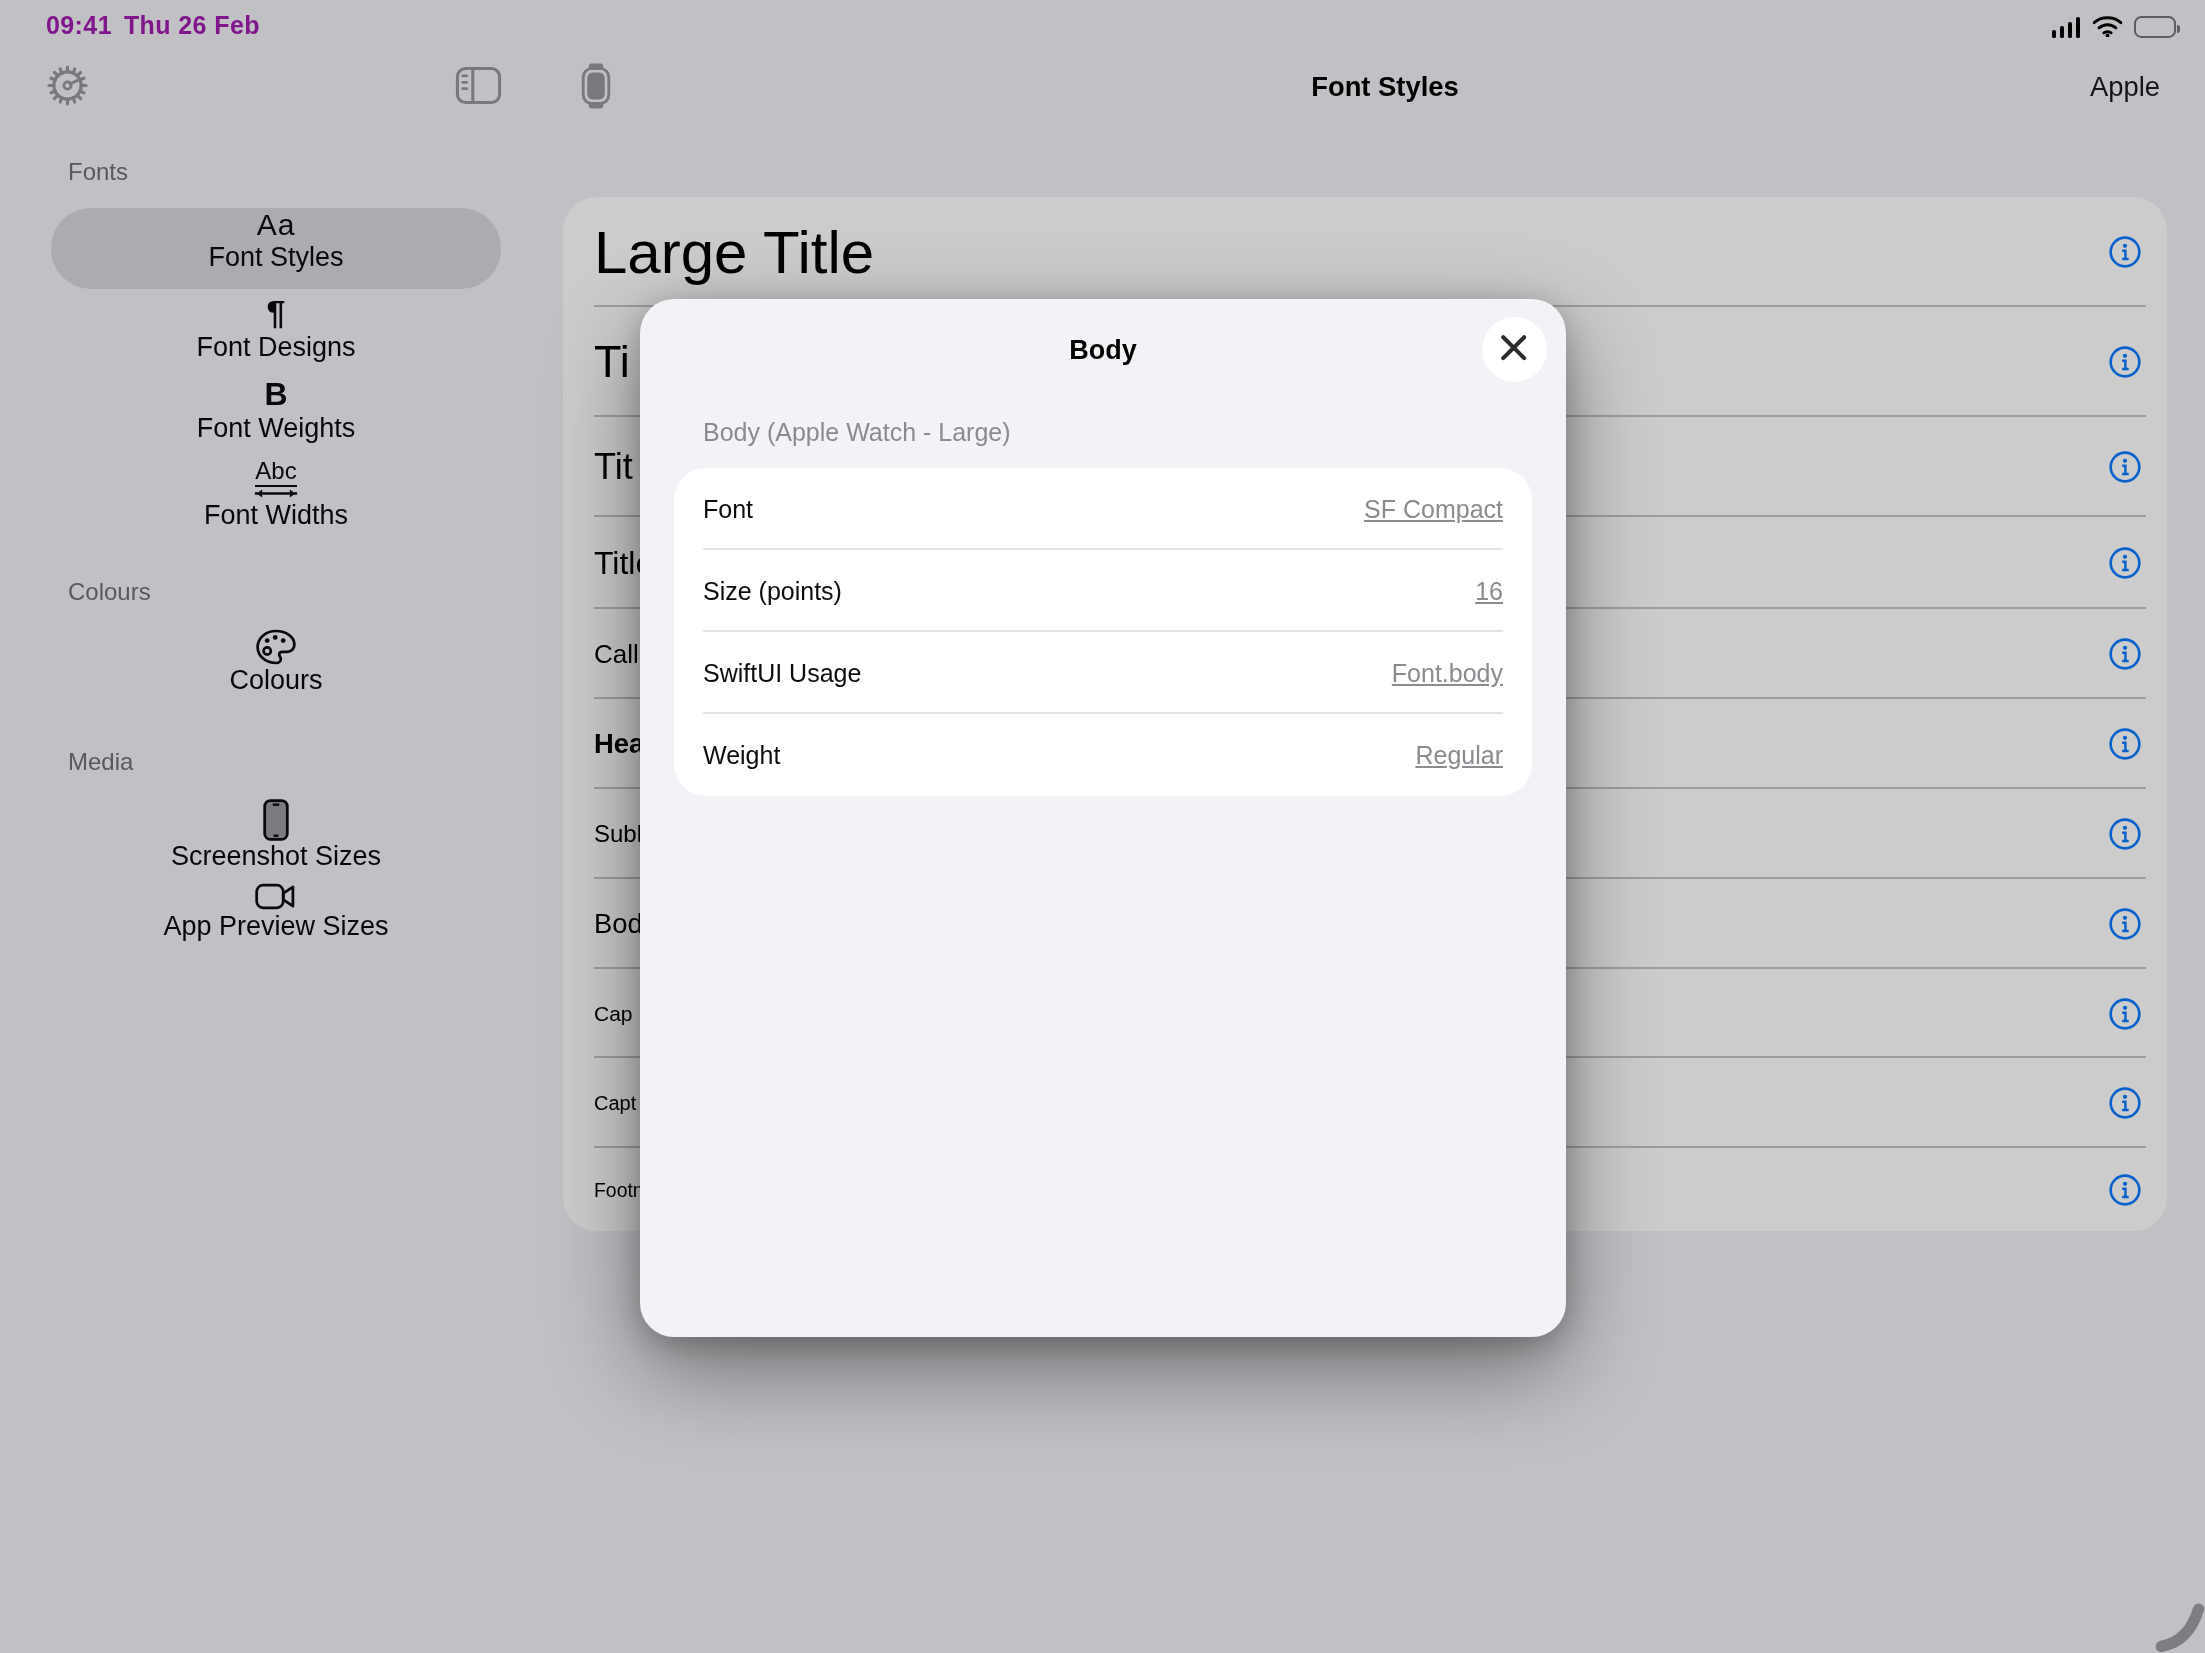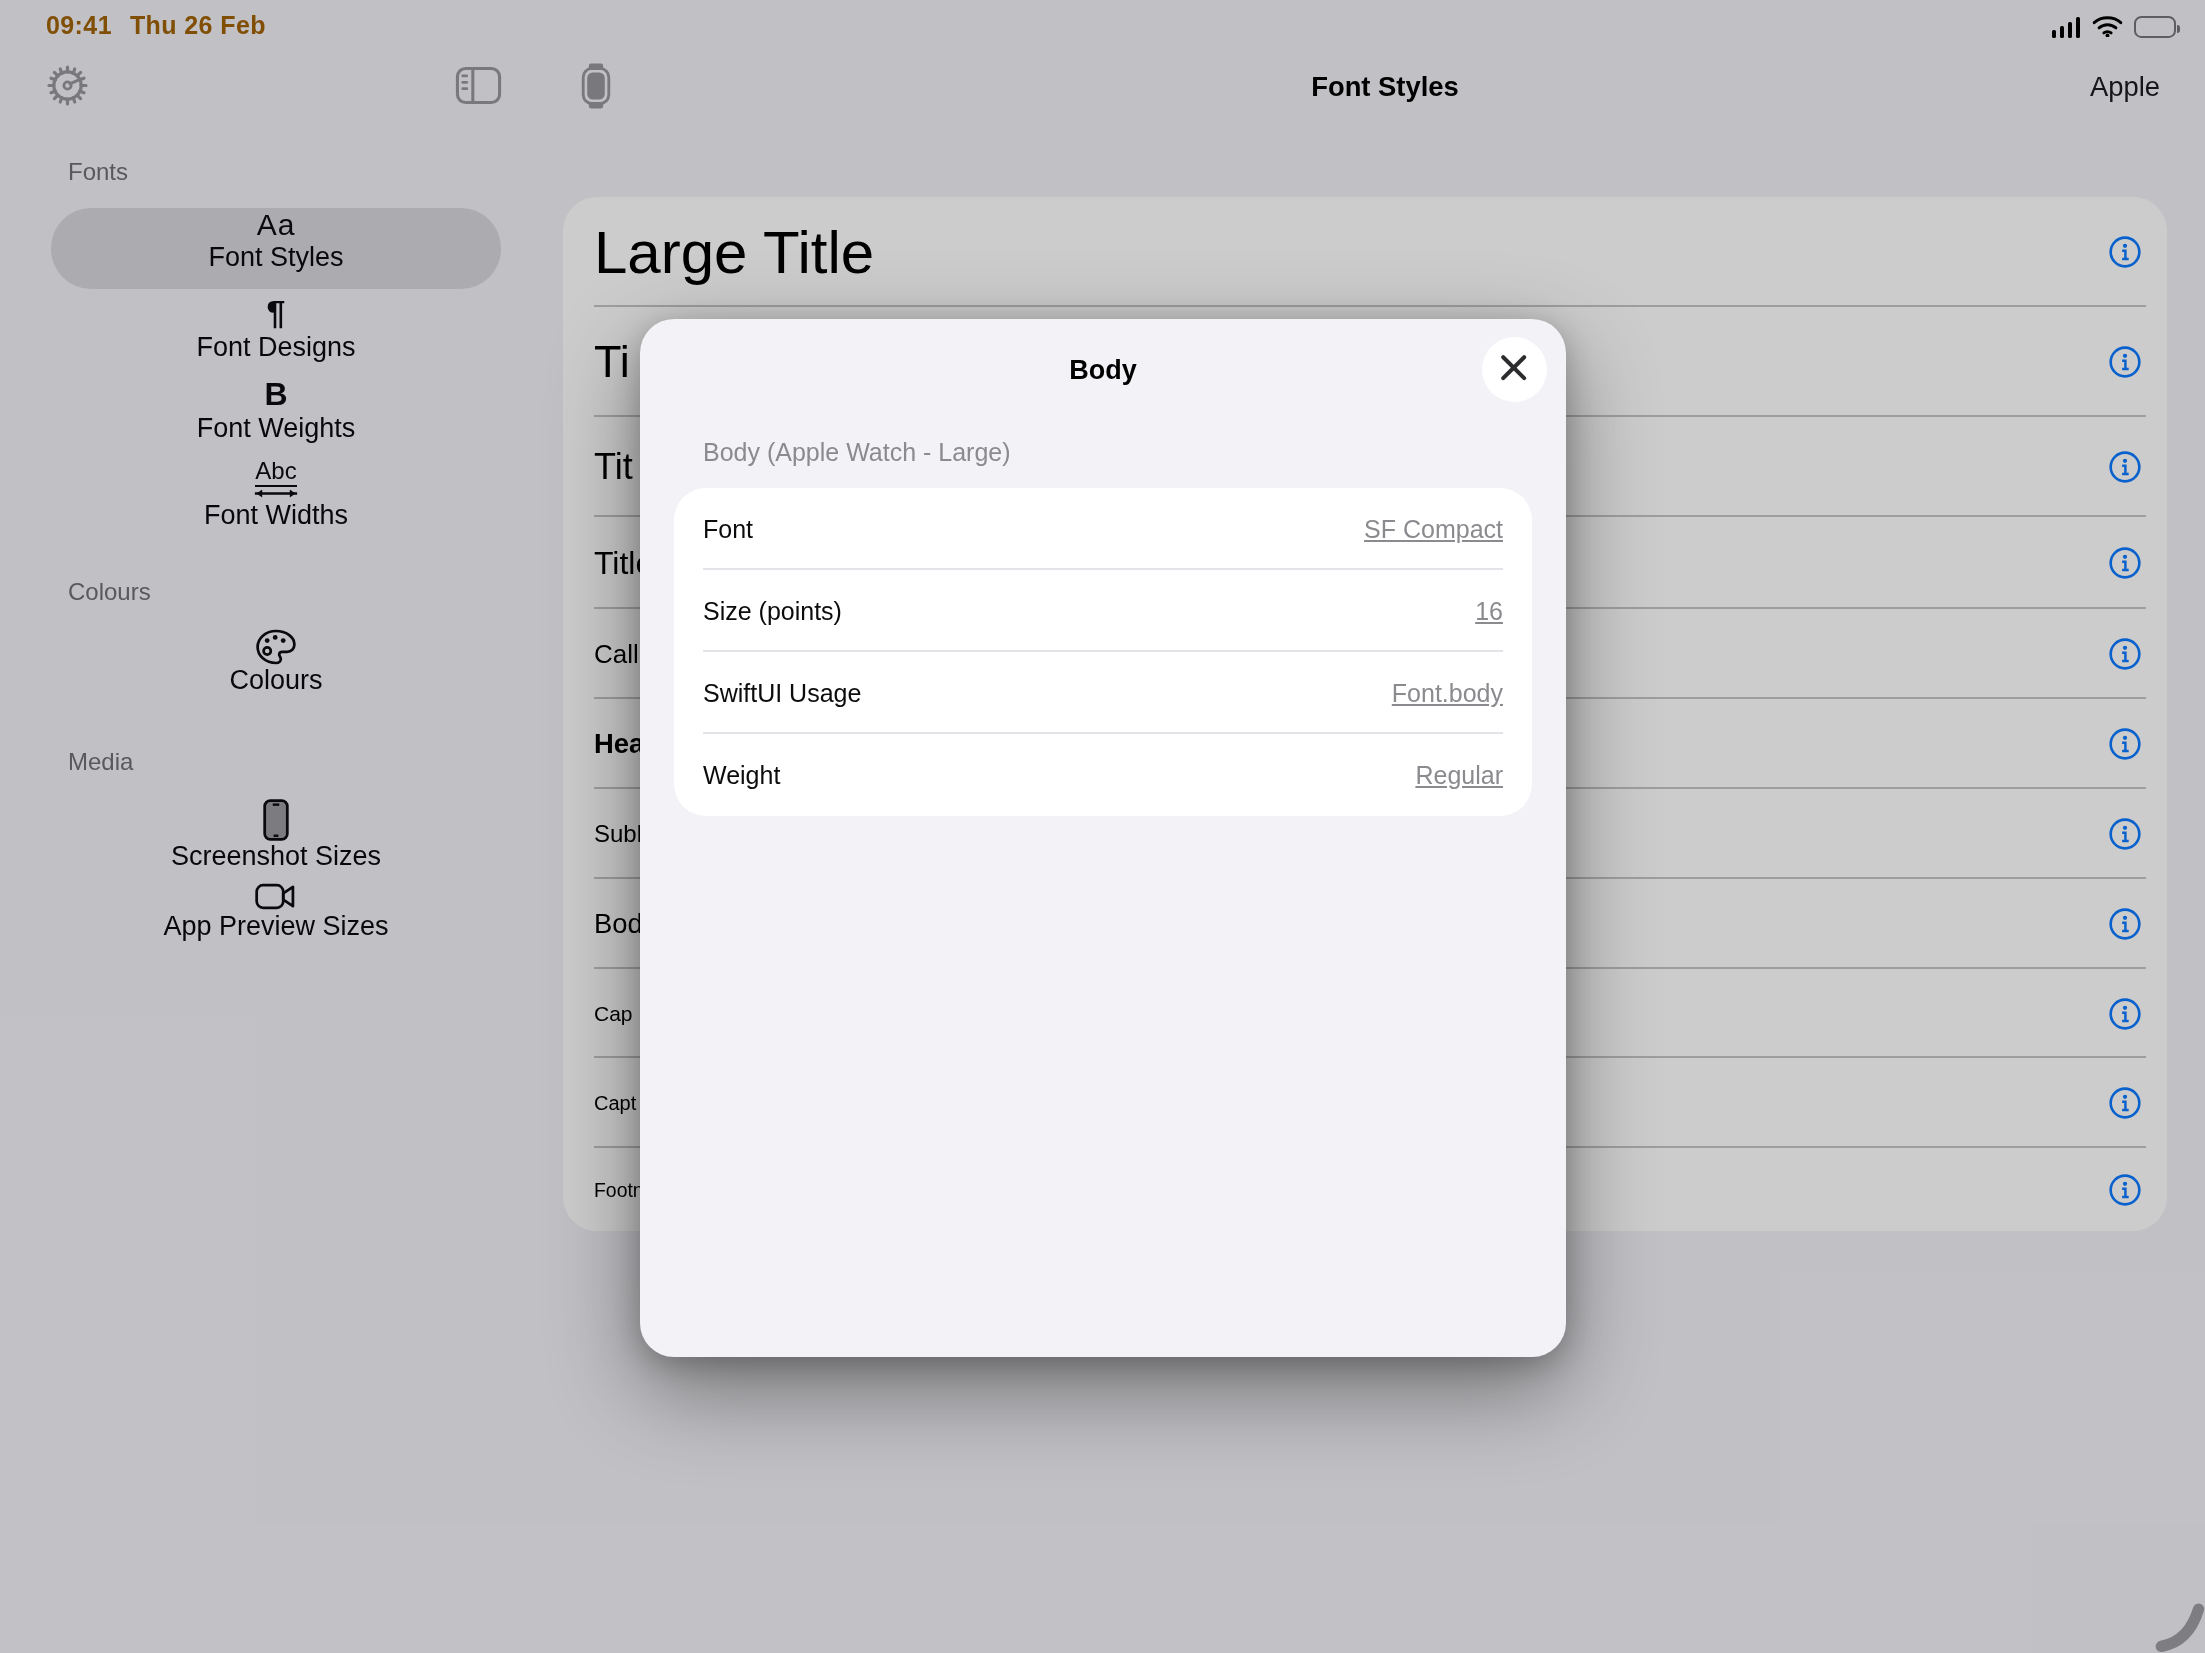--- a/index.html
+++ b/index.html
@@ -4,21 +4,21 @@
 <style>
   * { margin:0; padding:0; box-sizing:border-box; }
   html,body { background:#888; }
   body { font-family:"Liberation Sans", sans-serif; }
   #screen{
     position:relative; width:2205px; height:1653px;
     background:#F2F2F7; overflow:hidden;
     -webkit-font-smoothing:antialiased;
   }
   
-  .statusbar-left{ position:absolute; left:46px; top:11.3px; font-size:25px; font-weight:600; color:#a16207; letter-spacing:0.4px; display:flex; gap:18px;}
+  .statusbar-left{ position:absolute; left:46px; top:11.3px; font-size:25px; font-weight:600; color:#a21caf; letter-spacing:0.4px; display:flex; gap:12px;}
   .statusbar-right{ position:absolute; right:29px; top:14.5px; display:flex; align-items:center; gap:11.3px; }
   .cell-bars{ display:flex; align-items:flex-end; gap:3.2px; height:21px;}
   .cell-bars i{ display:block; width:4.8px; background:#000; border-radius:1.6px;}
   .battery{ position:relative; width:42px; height:22px; border:2px solid #76767a; border-radius:7.3px; padding:2.4px;}
   .battery .lvl{ width:100%; height:100%; background:#000; border-radius:3.2px;}
   .battery .nub{ position:absolute; right:-5.7px; top:6.5px; width:3.2px; height:8px; background:#76767a; border-radius:0 2.4px 2.4px 0;}
   
   .toolbar-btn{ position:absolute; top:63px; width:48px; height:48px; display:flex; align-items:center; justify-content:center; background:none; border:none; color:#98989D; }
   .nav-title{ position:absolute; left:565px; top:71px; width:1640px; text-align:center; font-size:27.4px; font-weight:600; color:#000; }
   .nav-right{ position:absolute; top:71px; right:45px; font-size:27.4px; font-weight:400; color:#1c1c1e; background:none; border:none; font-family:inherit;}
@@ -54,21 +54,21 @@
   .fs-row:nth-child(7) .fs-label{font-size:24px}
   .fs-row:nth-child(8) .fs-label{font-size:27.4px}
   .fs-row:nth-child(9) .fs-label{font-size:21px}
   .fs-row:nth-child(10) .fs-label{font-size:20px}
   .fs-row:nth-child(11) .fs-label{font-size:19.4px}
   .info-btn{ background:none; border:none; width:36px; height:36px; display:flex; align-items:center; justify-content:center; color:#0A7AFF;}
   
   .dim{ position:absolute; inset:0; background:rgba(0,0,0,.20); }
   
   .modal{ position:absolute; left:640px; top:299px; width:926px; height:1038px; background:#F2F2F7; border-radius:34px;
-          box-shadow:0 32px 89px rgba(0,0,0,.42), 0 6.5px 27.4px rgba(0,0,0,.20);margin-top:20px; }
+          box-shadow:0 32px 89px rgba(0,0,0,.42), 0 6.5px 27.4px rgba(0,0,0,.20); }
   .modal-title{ position:absolute; left:0; right:0; top:36px; text-align:center; font-size:27px; font-weight:600; color:#000;}
   .modal-close{ position:absolute; right:19.4px; top:18px; width:65px; height:65px; border-radius:50%; background:#FFFFFF; border:none;
                 display:flex; align-items:center; justify-content:center; color:#2c2c2e;}
   .modal-sub{ position:absolute; left:63px; top:119px; font-size:25px; color:#8a8a8f;}
   .modal-card{ position:absolute; left:34px; top:169px; width:858px; height:328px; background:#fff; border-radius:32px; display:flex; flex-direction:column; overflow:hidden;}
   .m-row{ position:relative; flex:1; display:flex; align-items:center; justify-content:space-between; padding:0 29px;}
   .m-row::after{ content:""; position:absolute; left:29px; right:29px; bottom:0; height:1.6px; background:#E3E3E8;}
   .m-row:last-child::after{ display:none;}
   .m-row .k{ font-size:25px; color:#0c0c0e;}
   .m-row .v{ font-size:25px; color:#8a8a8f;text-decoration:underline;}

